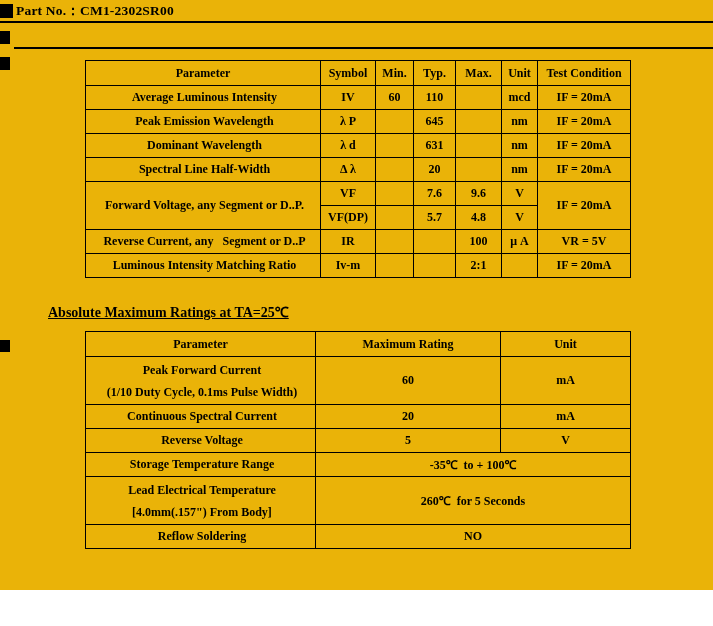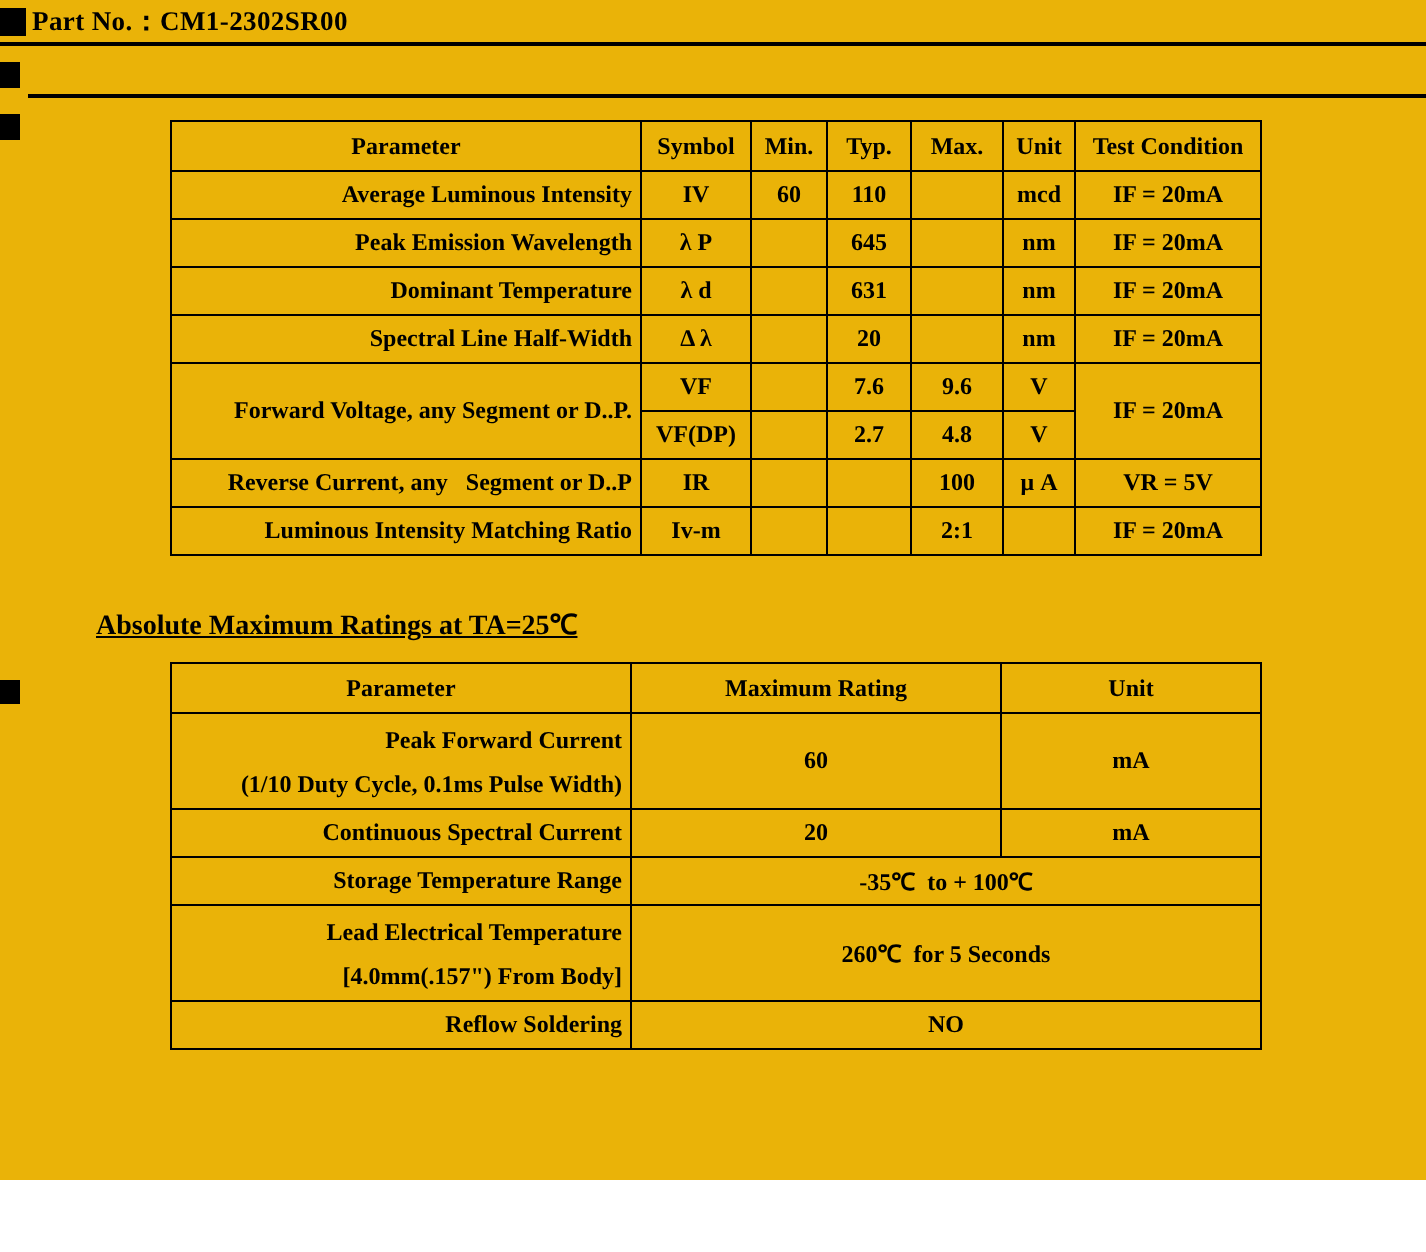--- a/index.html
+++ b/index.html
@@ -50,21 +50,21 @@
   td, th {
     border: 1px solid #000;
     padding: 0 4px;
     text-align: center;
     vertical-align: middle;
     white-space: nowrap;
     overflow: hidden;
     font-size: 12px;
   }
   td.p {
-    text-align: right;
+    text-align: center;
     padding-left: 7px;
   }
   tr.hh td, tr.hh th { height: 24px; }
   tr.r24 td { height: 23px; }
   tr.r48 td { height: 47px; }
   .pl { line-height: 22px; }
 </style>
 </head>
 <body>
 
@@ -113,21 +113,21 @@
     <tr class="r24">
       <td class="p">Peak Emission Wavelength</td>
       <td>λ P</td>
       <td></td>
       <td>645</td>
       <td></td>
       <td>nm</td>
       <td>IF = 20mA</td>
     </tr>
     <tr class="r24">
-      <td class="p">Dominant Temperature</td>
+      <td class="p">Dominant Wavelength</td>
       <td>λ d</td>
       <td></td>
       <td>631</td>
       <td></td>
       <td>nm</td>
       <td>IF = 20mA</td>
     </tr>
     <tr class="r24">
       <td class="p">Spectral Line Half-Width</td>
       <td>Δ λ</td>
@@ -142,21 +142,21 @@
       <td>VF</td>
       <td></td>
       <td>7.6</td>
       <td>9.6</td>
       <td>V</td>
       <td rowspan="2">IF = 20mA</td>
     </tr>
     <tr class="r24">
       <td>VF(DP)</td>
       <td></td>
-      <td>2.7</td>
+      <td>5.7</td>
       <td>4.8</td>
       <td>V</td>
     </tr>
     <tr class="r24">
       <td class="p">Reverse Current, any&nbsp;&nbsp;&nbsp;Segment or D..P</td>
       <td>IR</td>
       <td></td>
       <td></td>
       <td>100</td>
       <td>μ A</td>
@@ -195,20 +195,25 @@
       </td>
       <td>60</td>
       <td>mA</td>
     </tr>
     <tr class="r24">
       <td class="p">Continuous Spectral Current</td>
       <td>20</td>
       <td>mA</td>
     </tr>
     <tr class="r24">
+      <td class="p">Reverse Voltage</td>
+      <td>5</td>
+      <td>V</td>
+    </tr>
+    <tr class="r24">
       <td class="p">Storage Temperature Range</td>
       <td colspan="2">-35℃&nbsp; to + 100℃</td>
     </tr>
     <tr class="r48">
       <td class="p">
         <div class="pl">Lead Electrical Temperature</div>
         <div class="pl">[4.0mm(.157") From Body]</div>
       </td>
       <td colspan="2">260℃&nbsp; for 5 Seconds</td>
     </tr>

